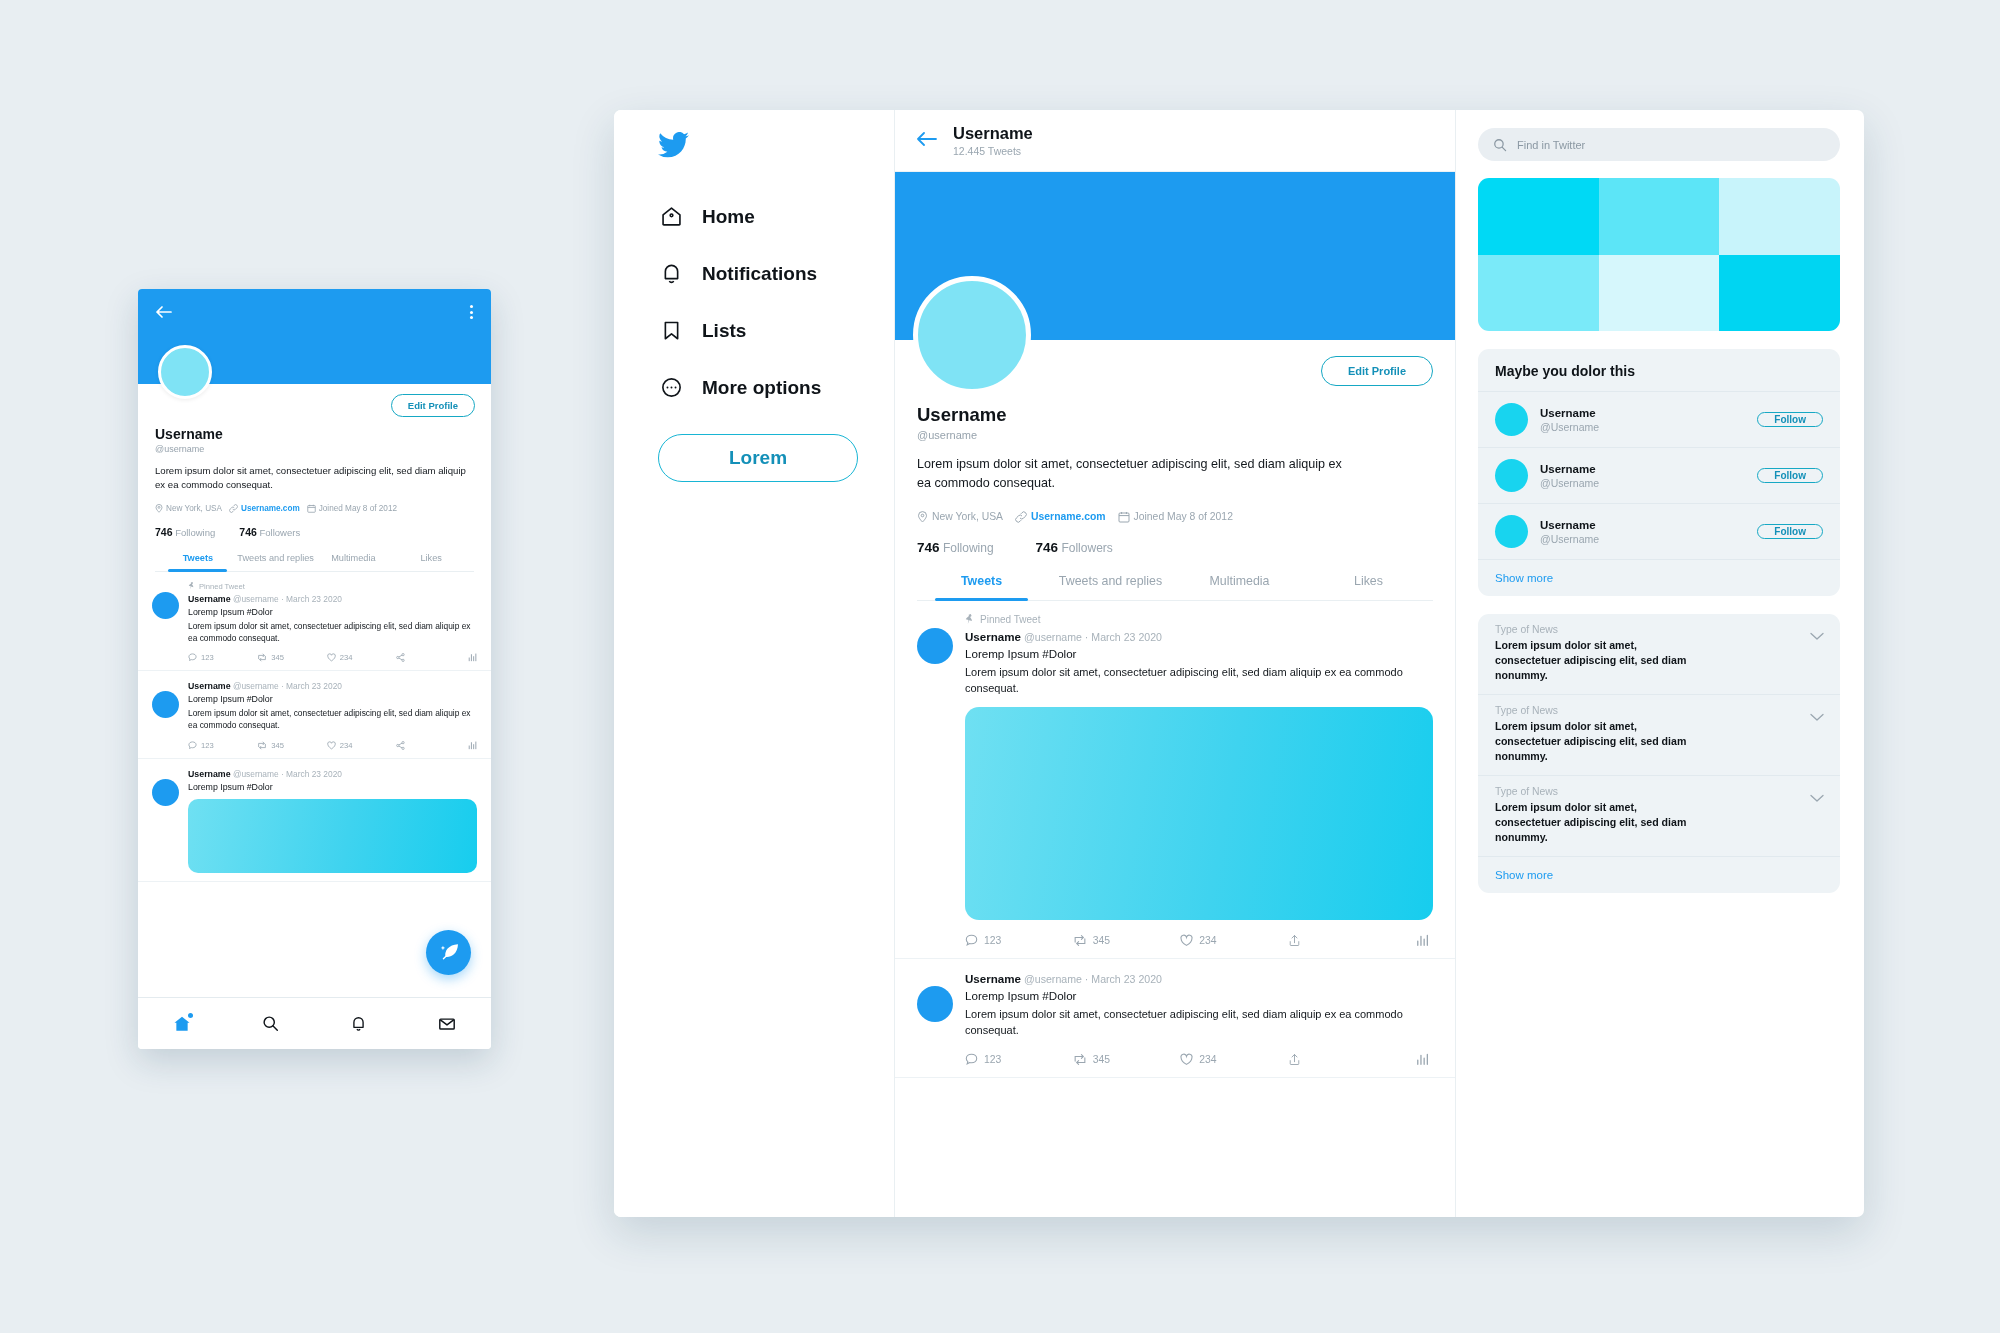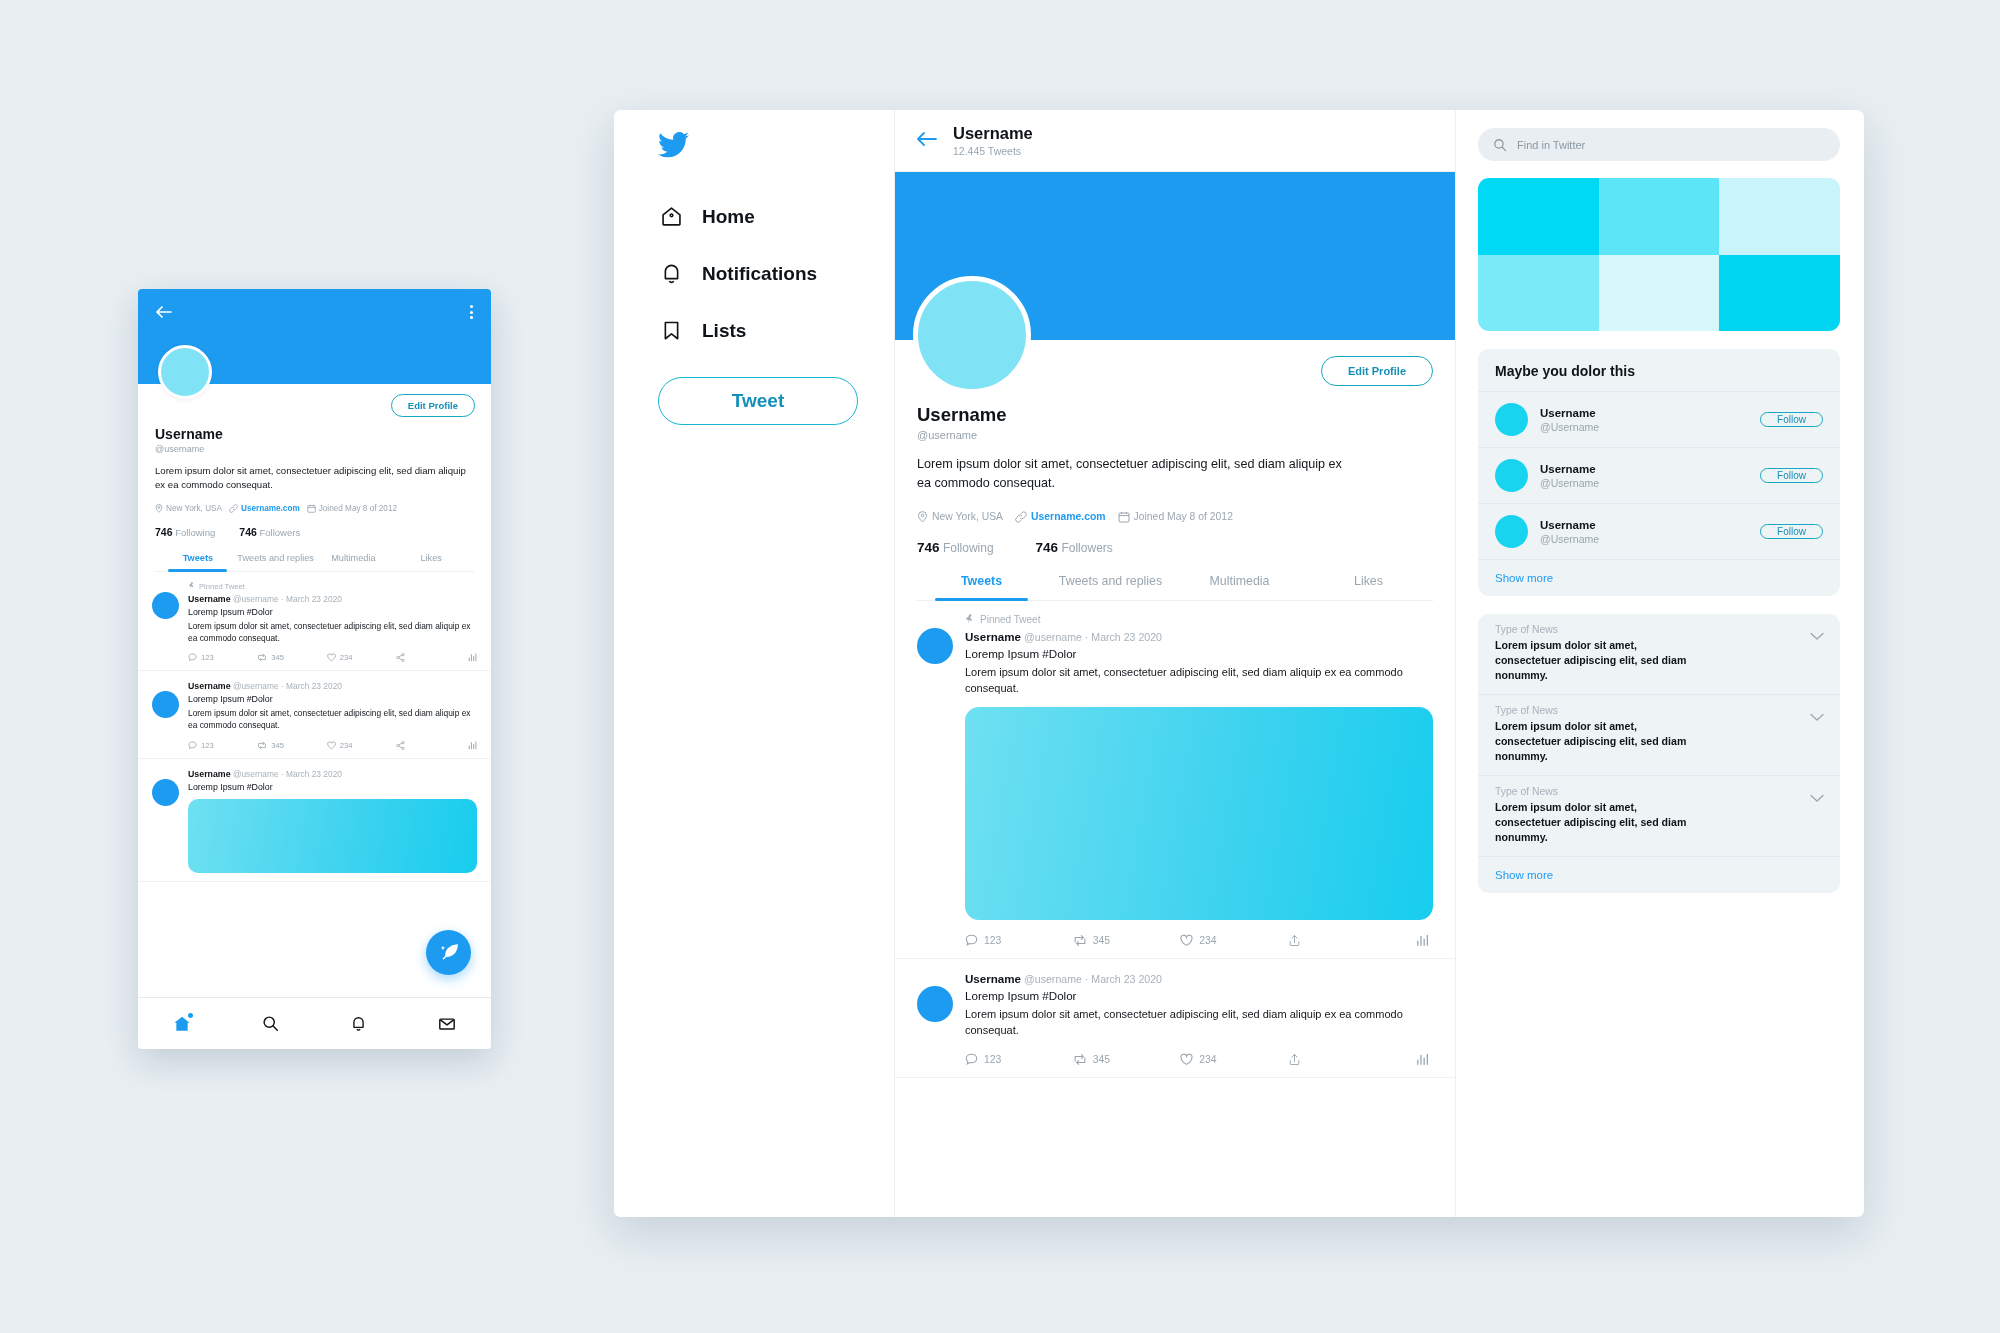--- a/index.html
+++ b/index.html
@@ -184,21 +184,21 @@
   .dcard { margin-top: 18px; background: #eef3f6; border-radius: 11px; overflow: hidden; }
   .dcard-h { font-size: 14px; font-weight: bold; color: #0f1419; padding: 14px 17px 12px;
              border-bottom: 1px solid #e1e9ee; }
   .drow { display: flex; align-items: center; gap: 12px; padding: 11px 17px;
           border-bottom: 1px solid #e1e9ee; }
   .drow-av { width: 33px; height: 33px; border-radius: 50%; background: #18d4ef; flex: none; }
   .drow-txt { flex: 1; min-width: 0; }
   .drow-n { font-size: 11.5px; font-weight: bold; color: #0f1419; }
   .drow-h { font-size: 10.5px; color: #9aa6b0; margin-top: 2px; }
   .dfollow { border: 1.3px solid #16a8c4; color: #1490b8; background: transparent;
-             border-radius: 18px; padding: 1px 16px; font-size: 10px; font-weight: normal; }
+             border-radius: 18px; padding: 1px 16px; font-size: 10px; font-weight: bold; }
   .dmore { font-size: 11.5px; color: #1d9bf0; padding: 12px 17px; }
   .dnews { padding: 10px 17px 11px; border-bottom: 1px solid #e1e9ee; position: relative; }
   .dnews-t { font-size: 10.4px; color: #a8b2ba; }
   .dnews-b { font-size: 10.6px; font-weight: bold; color: #0f1419; line-height: 1.42; margin-top: 3px;
              max-width: 200px; }
   .dchev { position: absolute; right: 16px; top: 13px; }
 </style>
 </head>
 <body>
 
@@ -458,22 +458,33 @@
         <span class="dnav-icon">
           <svg width="23" height="23" viewBox="0 0 24 24" fill="none" stroke="#0f1419" stroke-width="1.7" stroke-linejoin="round">
             <path d="M5.6 3.6h12.8v17l-6.4-5-6.4 5z"></path>
             </svg>
         </span>
         <span>Lists</span>
       </div>
 
 
 
-
-      <button class="dtweet-btn">Tweet</button>
+      <div class="dnav-item">
+        <span class="dnav-icon">
+          <svg width="23" height="23" viewBox="0 0 24 24" fill="none" stroke="#0f1419" stroke-width="1.7">
+            <circle cx="12" cy="12" r="9"></circle>
+              <circle cx="7.8" cy="12" r="1" fill="#0f1419" stroke="none"></circle>
+            <circle cx="12" cy="12" r="1" fill="#0f1419" stroke="none"></circle>
+              <circle cx="16.2" cy="12" r="1" fill="#0f1419" stroke="none"></circle>
+            </svg>
+        </span>
+        <span>More options</span>
+      </div>
+
+      <button class="dtweet-btn">Lorem</button>
     </div>
 
     <div class="dmain">
       <div class="dhead">
         <span>
           <svg width="20" height="16" viewBox="0 0 20 16" fill="none" stroke="#1d9bf0" stroke-width="1.8" stroke-linecap="round" stroke-linejoin="round">
               <path d="M19 8H1M7 2L1 8l6 6"></path>
             </svg>
         </span>
         <div class="dhead-txt">

